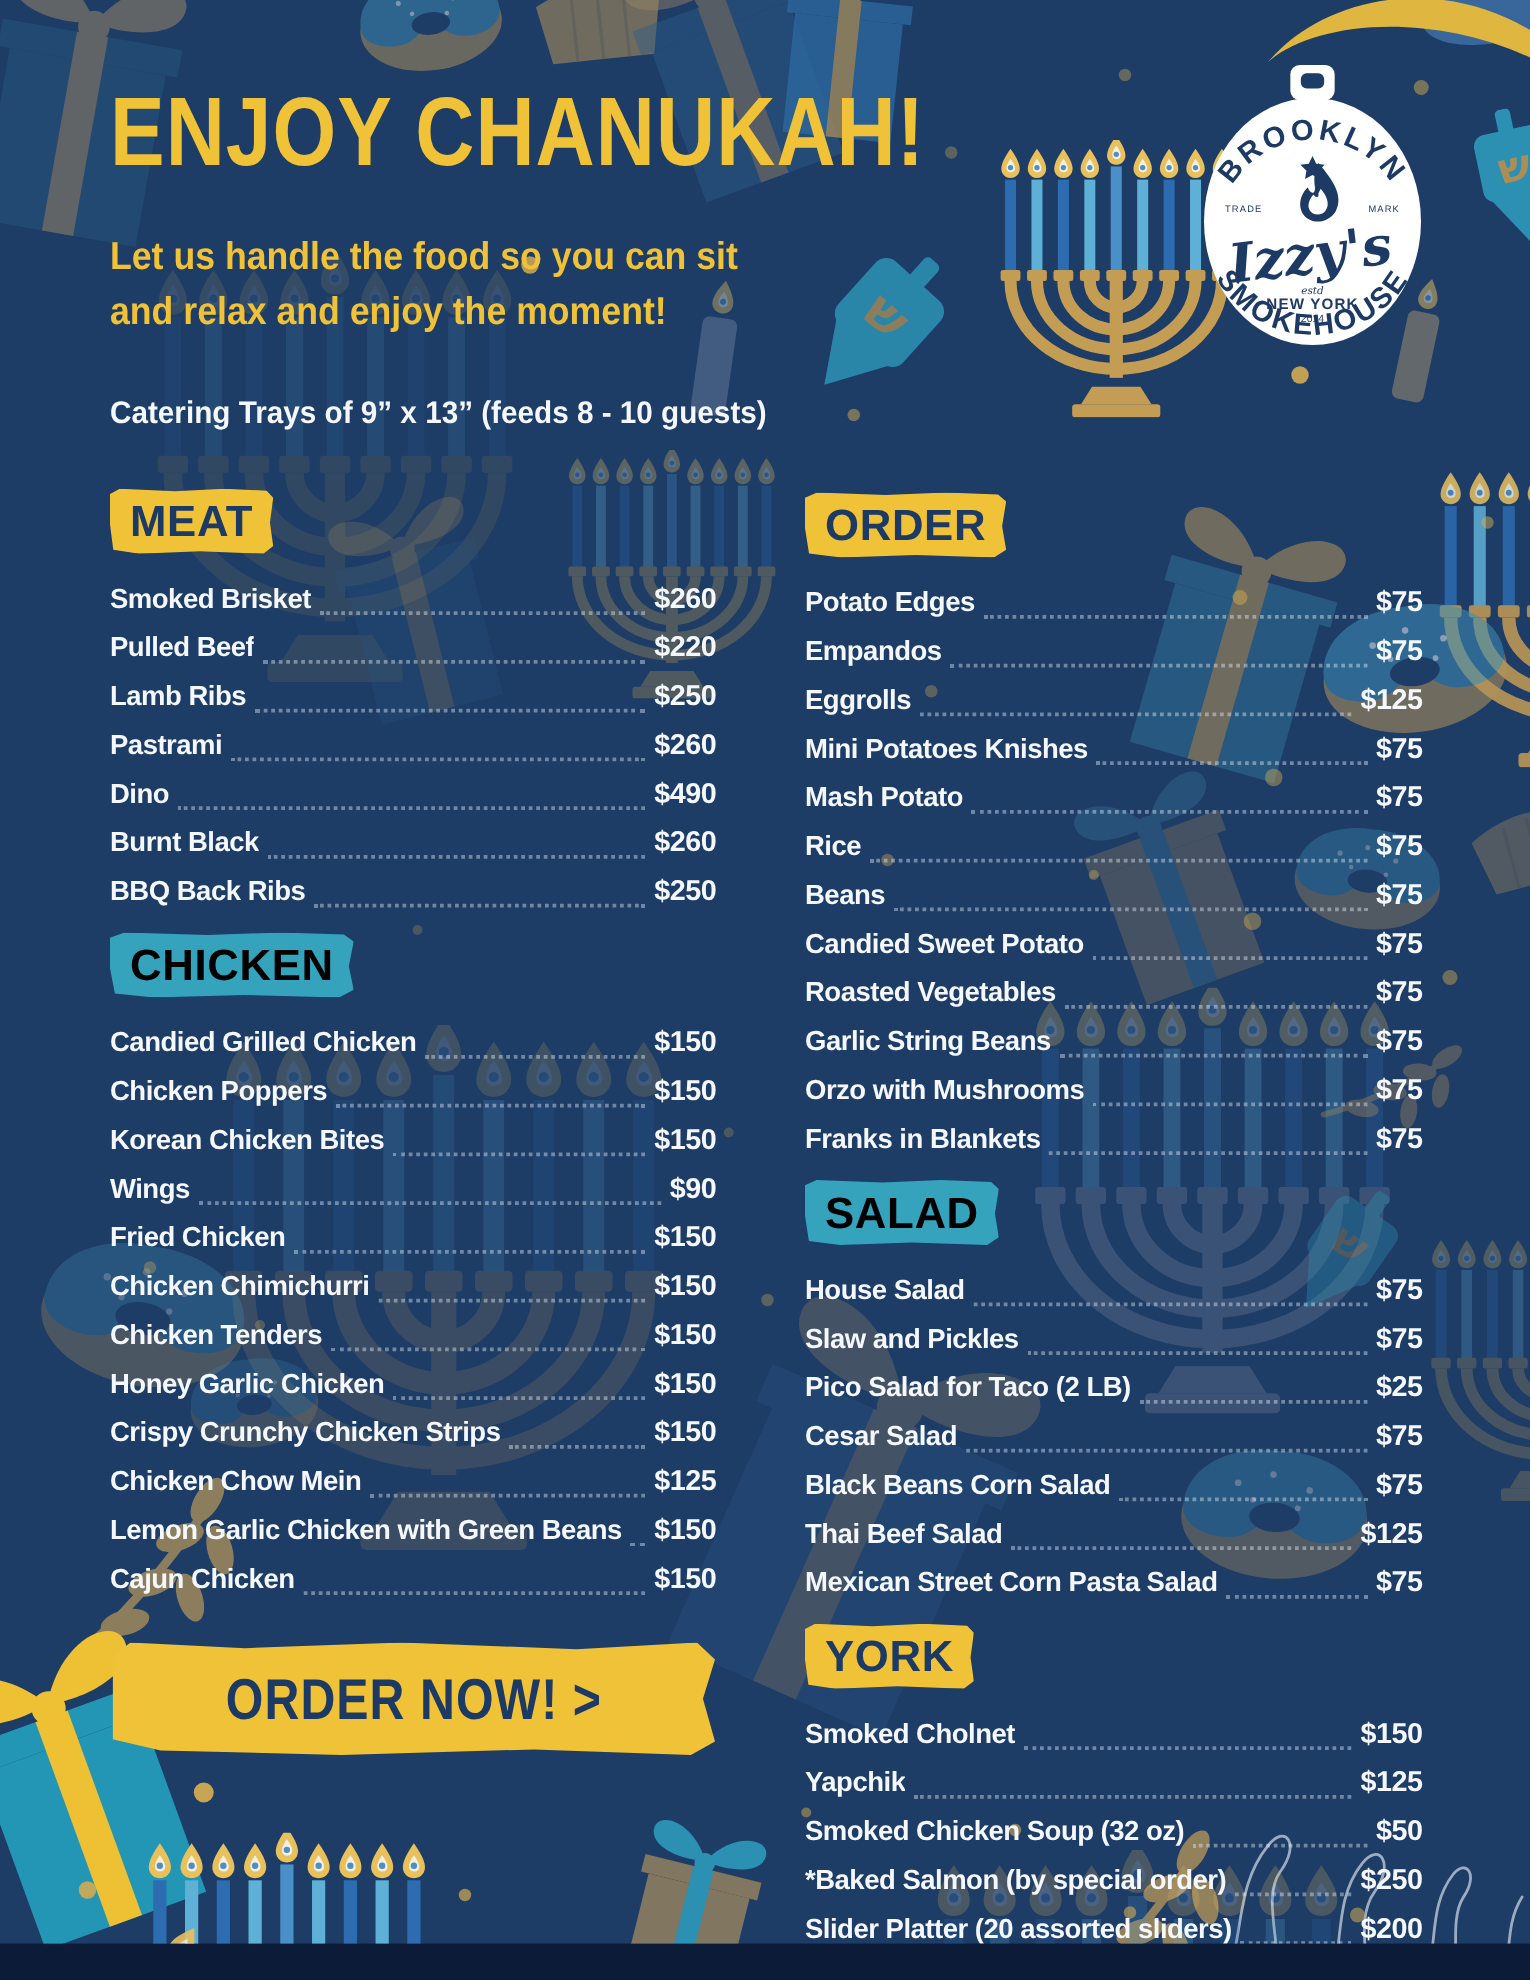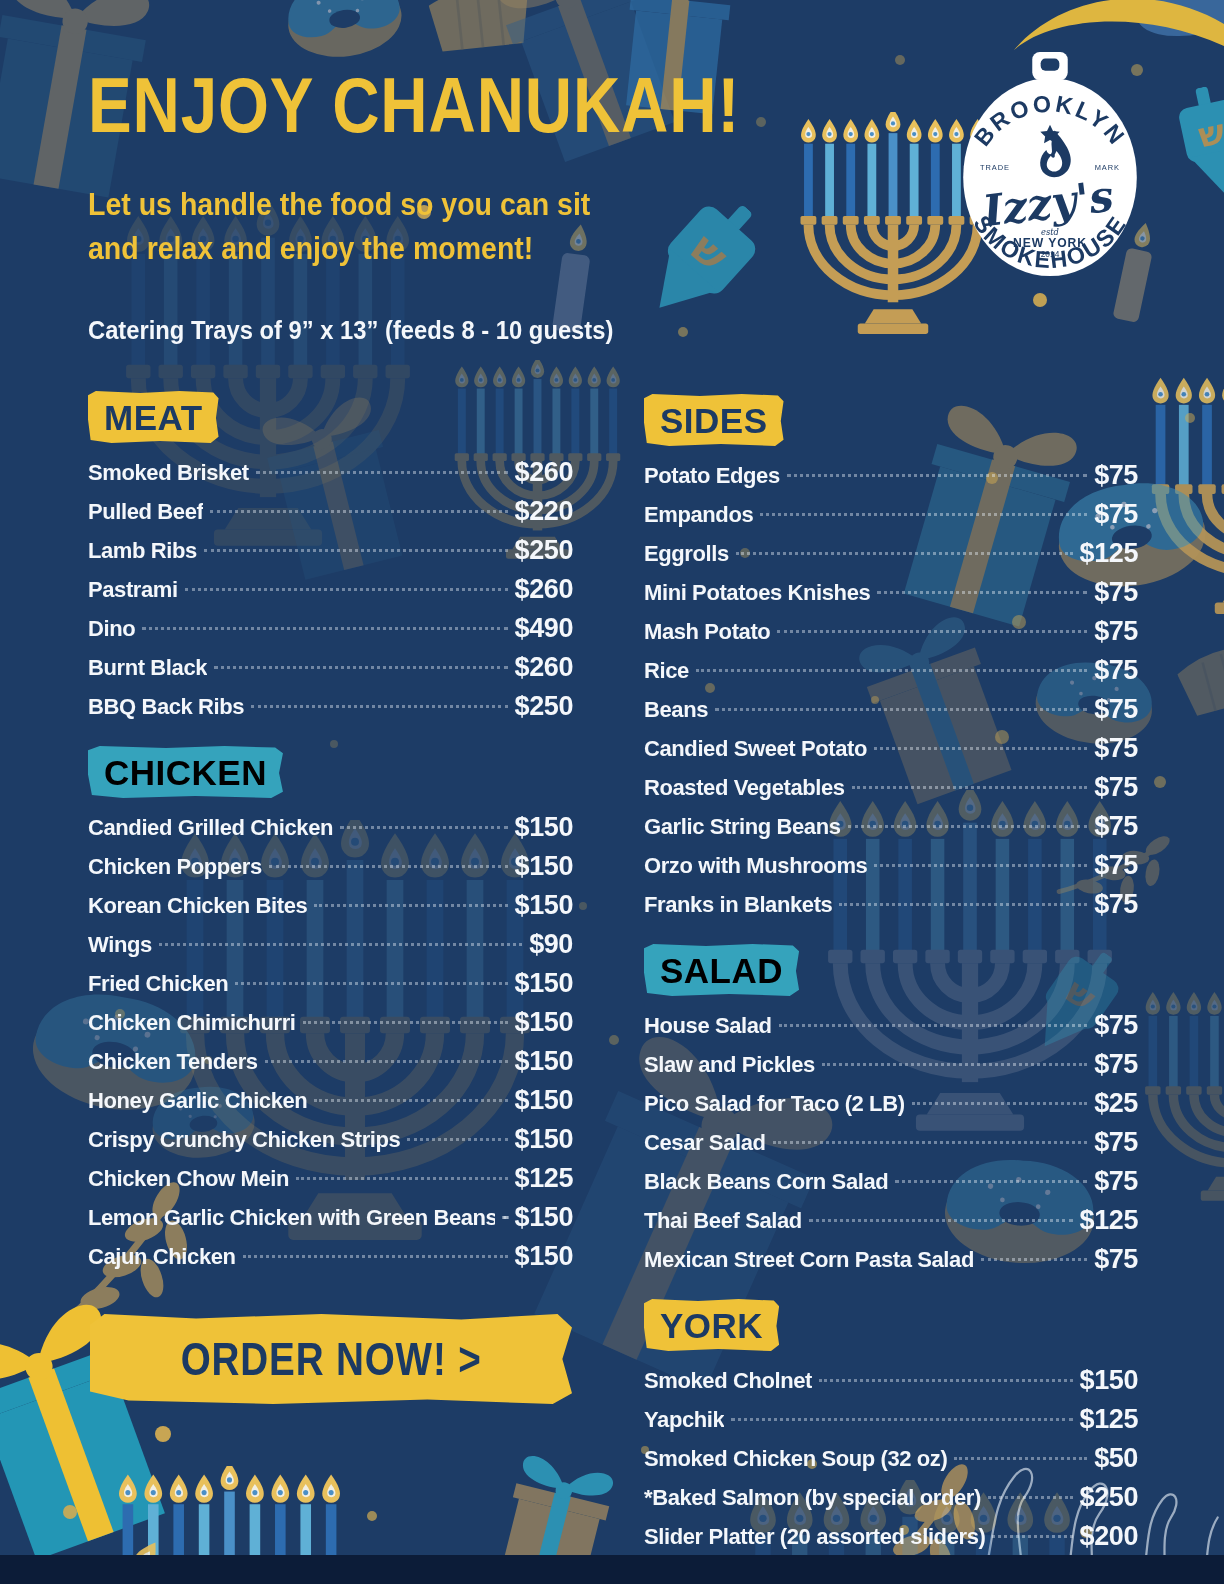--- a/index.html
+++ b/index.html
@@ -36,27 +36,27 @@
   .sec + .sec { margin-top: 20px; }
   .tag {
     display: inline-block; background: var(--yellow, #efc238); color: var(--navy, #1c3a63);
     font-weight: bold; font-size: 35px; line-height: 1; letter-spacing: .5px;
     padding: 9px 16px 8px;
     clip-path: polygon(0% 8%, 6% 0%, 40% 4%, 70% 0%, 96% 3%, 100% 14%, 98% 52%, 100% 88%, 94% 100%, 55% 96%, 18% 100%, 2% 94%, 0% 55%);
   }
   .tag.teal { background: var(--teal, #35a3bc); color: #000000; }
   .list { list-style: none; margin: 10px 0 0; padding: 0; }
   .row {
-    display: flex; align-items: center; height: 39px;
+    display: flex; align-items: flex-end; height: 39px;
     color: var(--text, #f4f7fb); font-weight: bold; font-size: 22px; letter-spacing: -0.4px;
   }
   .nm { white-space: nowrap; flex: 0 1 auto; min-width: 0; overflow: hidden; }
   .dots { flex: 1 1 auto; min-width: 6px; margin: 0 7px; height: 0;
           border-bottom: 3px dotted rgba(233, 240, 248, .42); }
-  .pr { white-space: nowrap; font-size: 27px; }
+  .pr { white-space: nowrap; font-size: 23px; }
 
   .order-btn {
     position: absolute; left: 90px; top: 1314px; width: 482px; height: 90px; z-index: 2;
     background: var(--yellow, #efc238); color: var(--navy, #1c3a63);
     display: flex; align-items: center; justify-content: center; text-decoration: none;
     cursor: pointer; border: none;
     clip-path: polygon(0% 12%, 3% 0%, 22% 5%, 48% 0%, 77% 6%, 97% 0%, 100% 15%, 98% 50%, 100% 88%, 96% 100%, 70% 95%, 38% 100%, 8% 96%, 0% 86%);
   }
   .order-btn span { font-size: 46px; font-weight: bold; letter-spacing: 1px;
     transform: scaleX(.84); white-space: nowrap; }
@@ -473,21 +473,21 @@
     <span class="nm">Cajun Chicken</span>
     <span class="dots"></span>
     <span class="pr">$150</span>
   </li>
 </ul>
     </section>
   </div>
 
   <div class="col col-right">
     <section class="sec">
-      <div class="tag yellow">SIDES</div>
+      <div class="tag yellow">ORDER</div>
       <ul class="list">
   <li class="row">
     <span class="nm">Potato Edges</span>
     <span class="dots"></span>
     <span class="pr">$75</span>
   </li>
 
   <li class="row">
     <span class="nm">Empandos</span>
     <span class="dots"></span>

